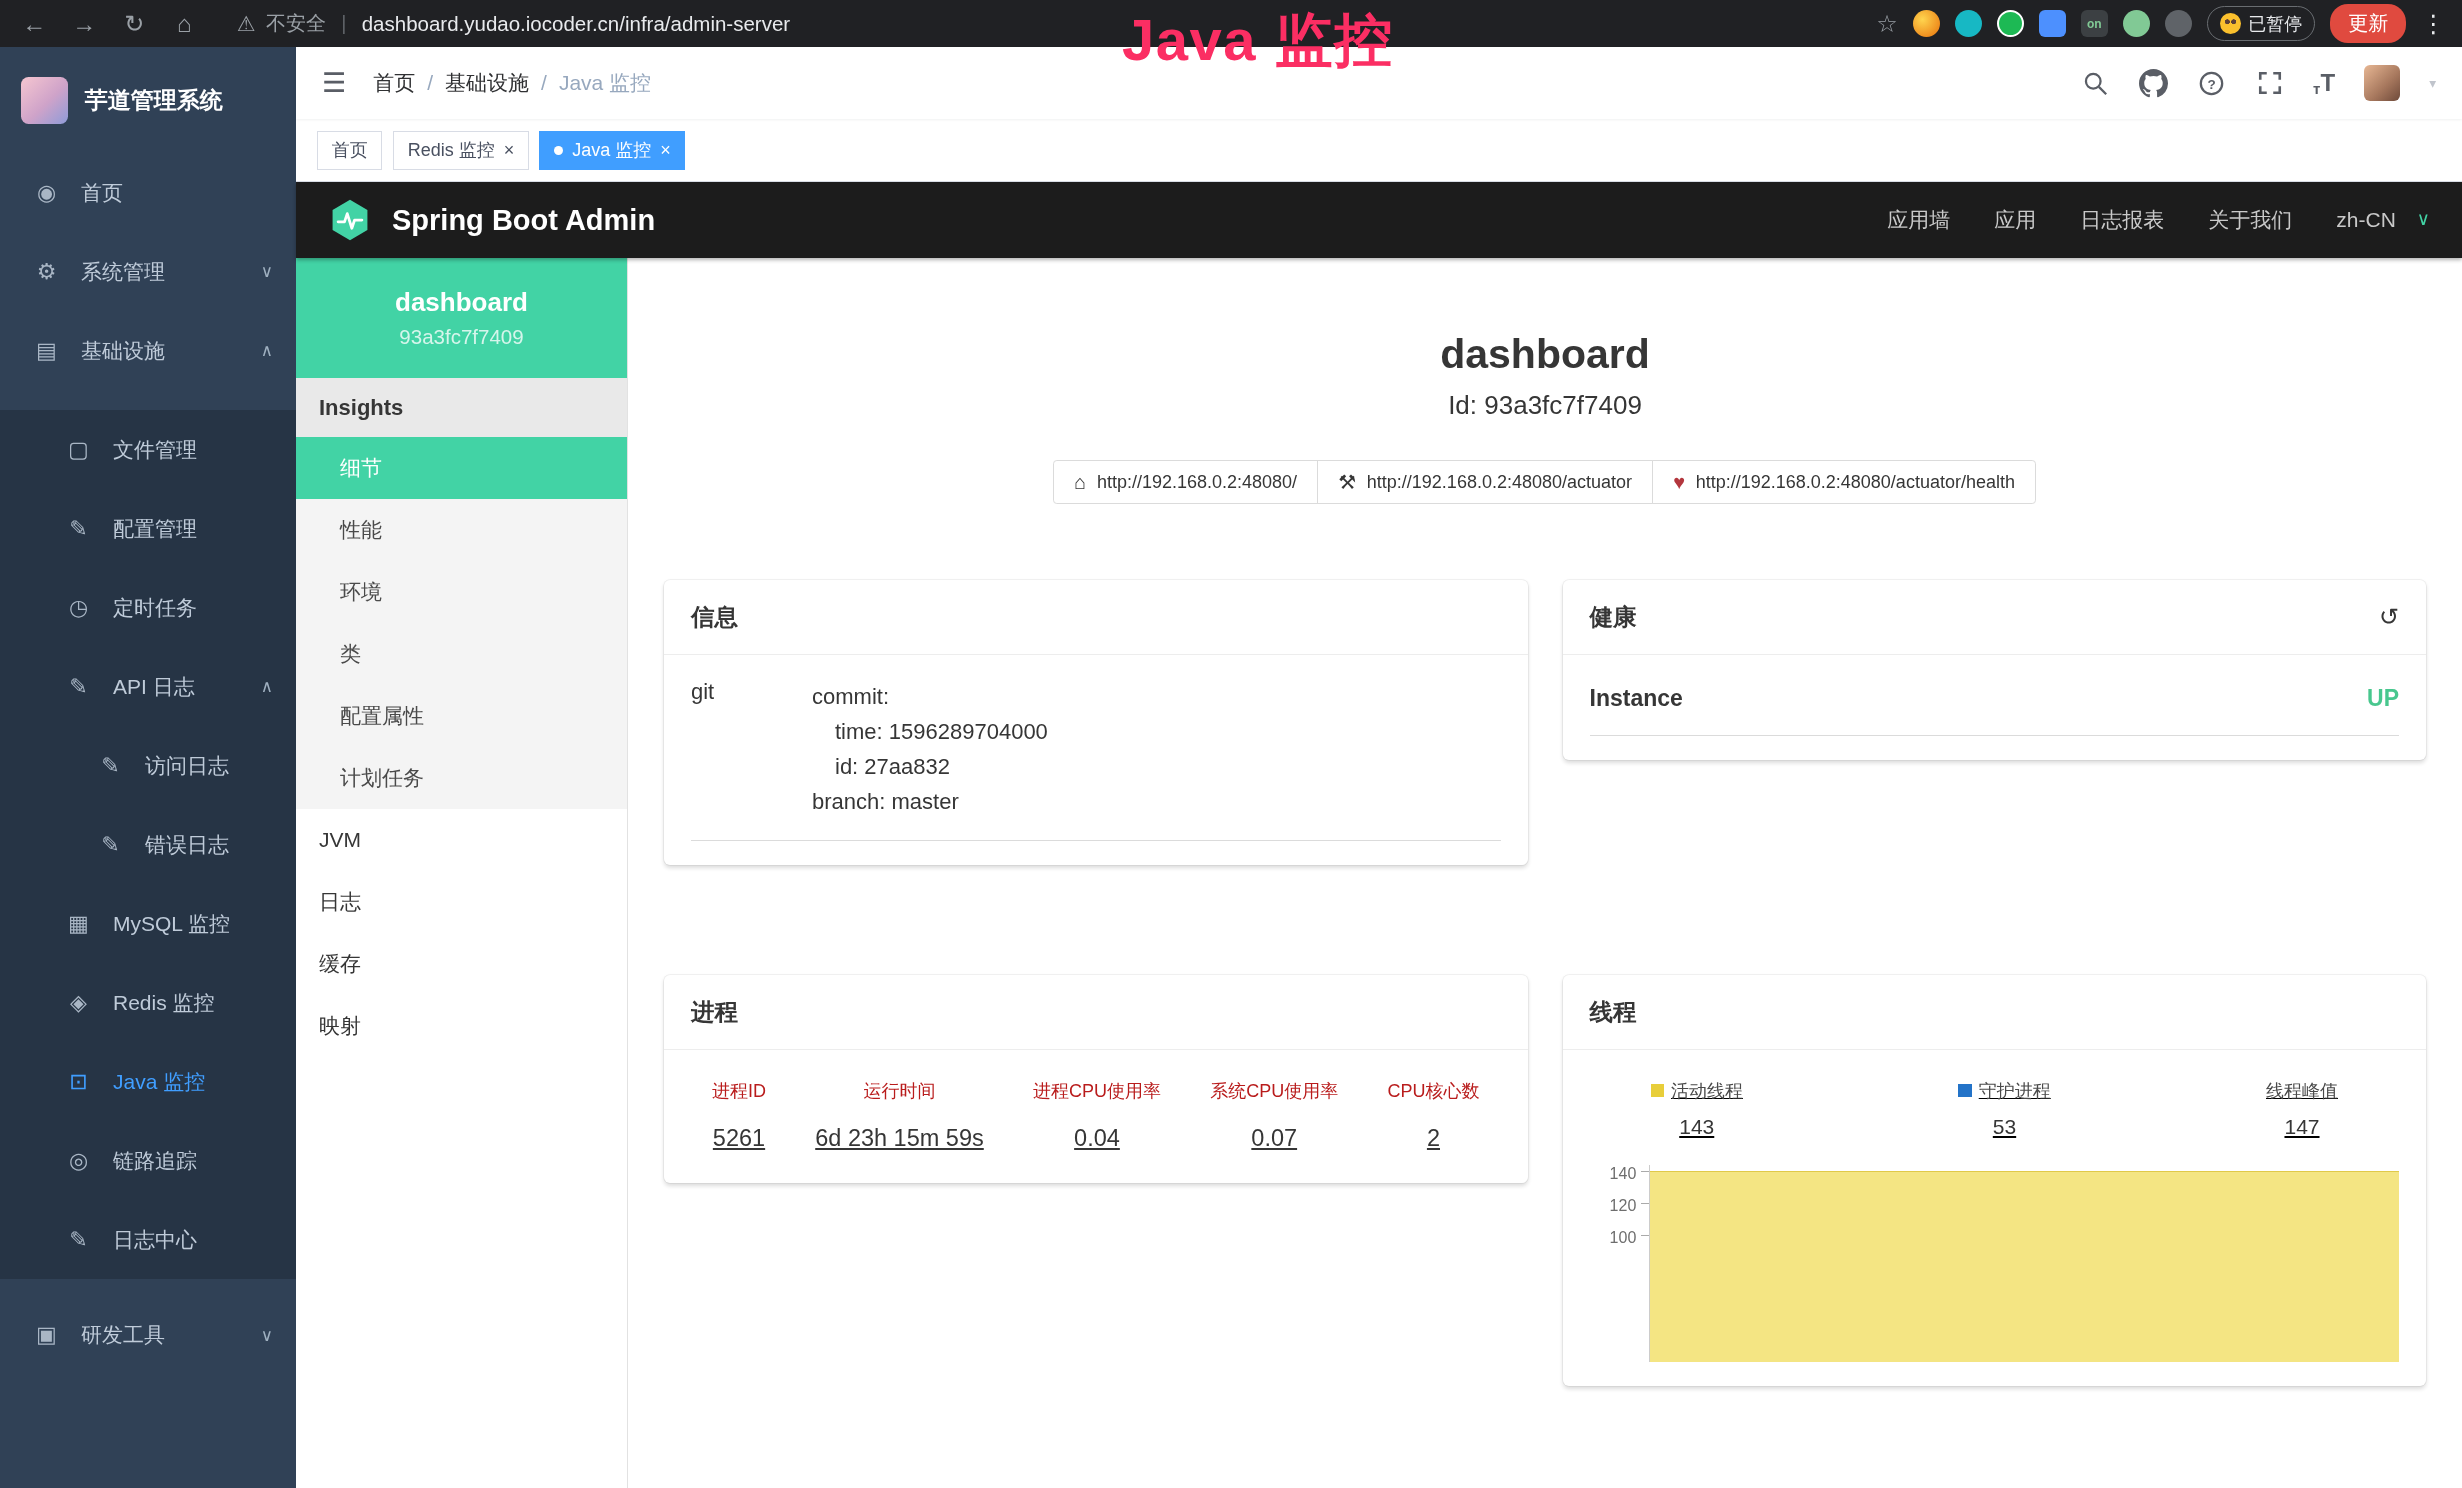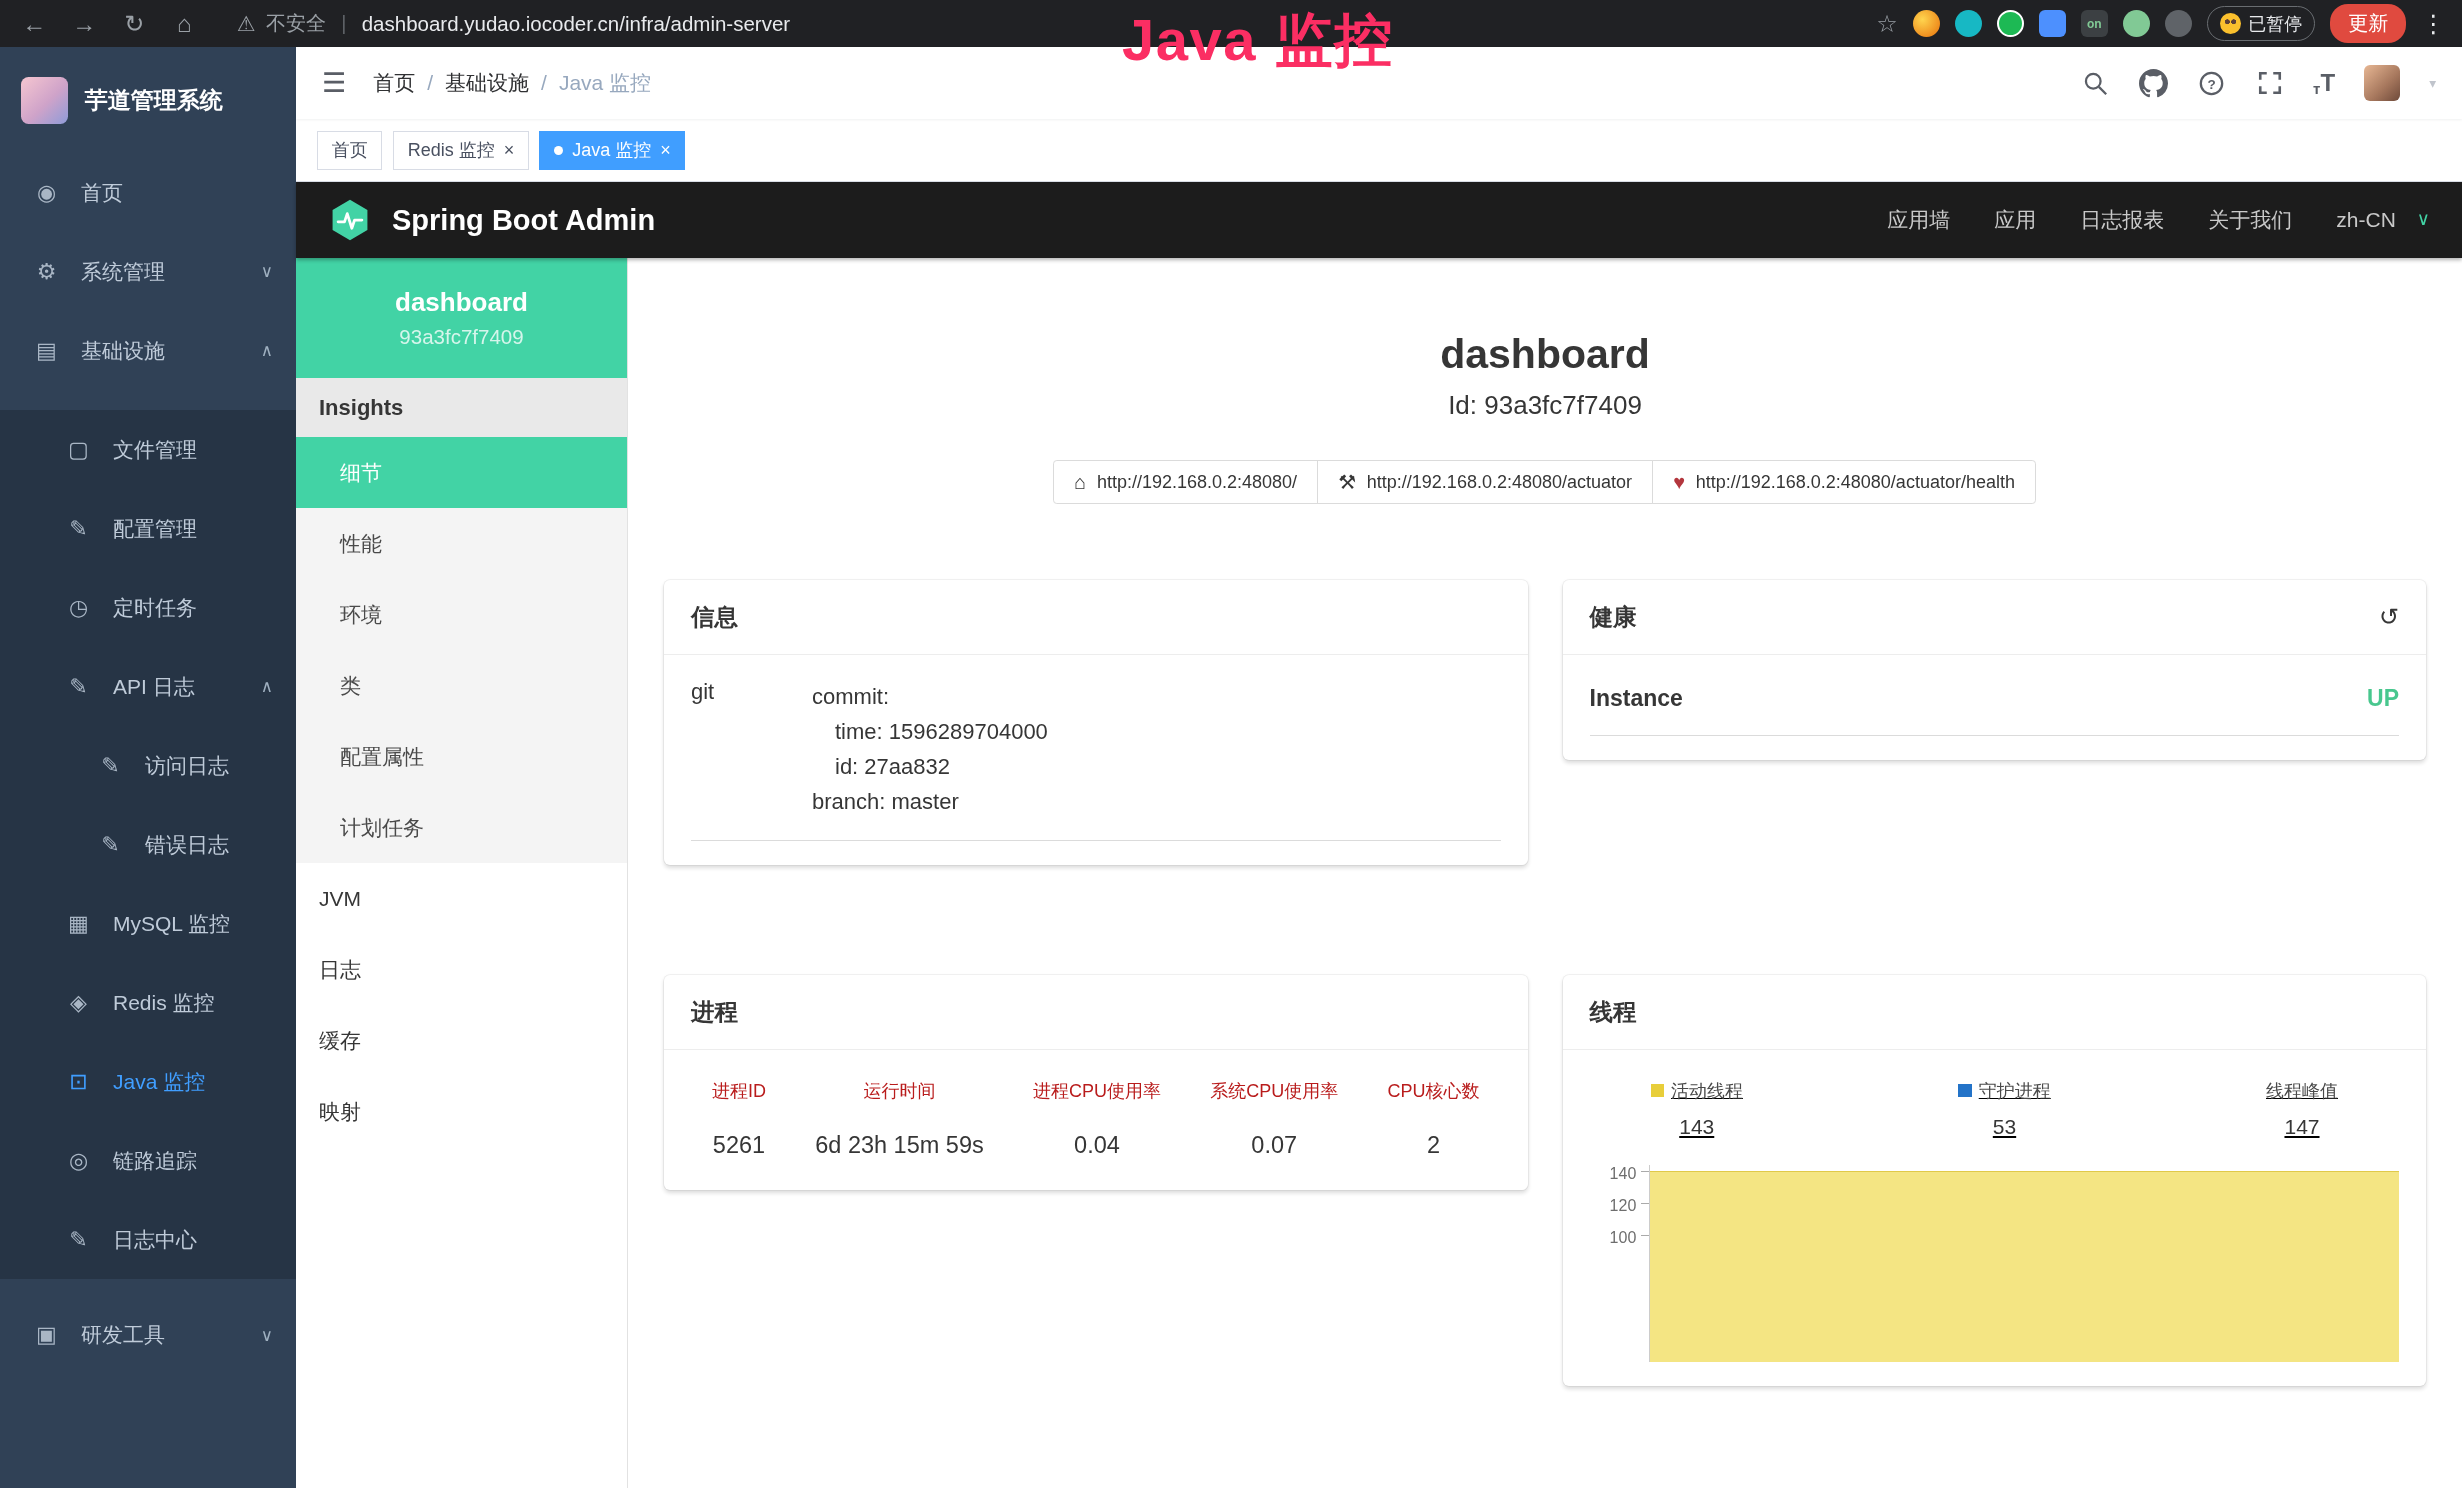--- a/index.html
+++ b/index.html
@@ -98,21 +98,21 @@
 
   
   .sba-side { width:332px; flex-shrink:0; background:#fff; border-right:0.8px solid #e2e2e2;
     display:flex; flex-direction:column; }
   .sba-side-head { height:120px; background:#42d3a5; color:#fff; display:flex;
     flex-direction:column; align-items:center; justify-content:center; gap:7.6px; cursor:pointer; }
   .app-name { font-size:26px; font-weight:700; }
   .app-id { font-size:20.5px; color:rgba(255,255,255,.78); }
   .sba-group-head { padding:16.7px 23px; font-weight:700; font-size:22px; color:#363636; background:#e9e9e9; }
   .sba-group { background:#f4f4f4; }
-  .sba-item { height:71px; display:flex; align-items:center; font-size:21px;
+  .sba-item { height:62px; display:flex; align-items:center; font-size:21px;
     color:#4a4a4a; padding-left:44px; cursor:pointer; }
   .sba-item.active { background:#42d3a5; color:#fff; }
   .sba-item.root { padding-left:23px; background:#fff; color:#363636; }
 
   
   .sba-main { flex:1; overflow:hidden; padding:0 36px; background:#fff; }
   .m-title { text-align:center; font-size:41px; font-weight:700; color:#363636; margin-top:73px; }
   .m-sub { text-align:center; font-size:26px; color:#363636; margin-top:12px; }
   .m-links { display:flex; justify-content:center; margin-top:39px; }
   .m-link { display:flex; align-items:center; gap:10.6px; height:44px; padding:0 20px;
@@ -142,21 +142,21 @@
   .kv-val { flex:1; line-height:35px; }
   .ind { padding-left:23px; }
 
   .health-row { display:flex; justify-content:space-between; align-items:center;
     padding:6px 0 23px; border-bottom:0.8px solid #dbdbdb; font-size:23px; }
   .inst-label { color:#363636; font-weight:600; }
   .status-up { color:#48c78e; font-weight:700; }
 
   .proc-row { display:flex; justify-content:space-between; padding:4.6px 21px 7.6px; text-align:center; }
   .pl { font-size:18px; color:#b91c1c; }
-  .pv { font-size:23.5px; color:#363636; margin-top:29px; }
+  .pv { font-size:23.5px; color:#363636; margin-top:22px;text-decoration:underline; }
 
   .legend-row { display:flex; justify-content:space-between; padding:4.6px 61px 0; }
   .lg { text-align:center;text-decoration:underline; }
   .lg-top { display:flex; align-items:center; justify-content:center; gap:6.8px; font-size:18px; color:#4a4a4a; }
   .sq { width:13.7px; height:13.7px; display:inline-block; }
   .sq-yellow { background:#e8ce3a; }
   .sq-blue { background:#2373c8; }
   .lg-val { font-size:21px; color:#363636; margin-top:12px; }
 
   .chart { display:flex; margin-top:26px; height:197px; }

